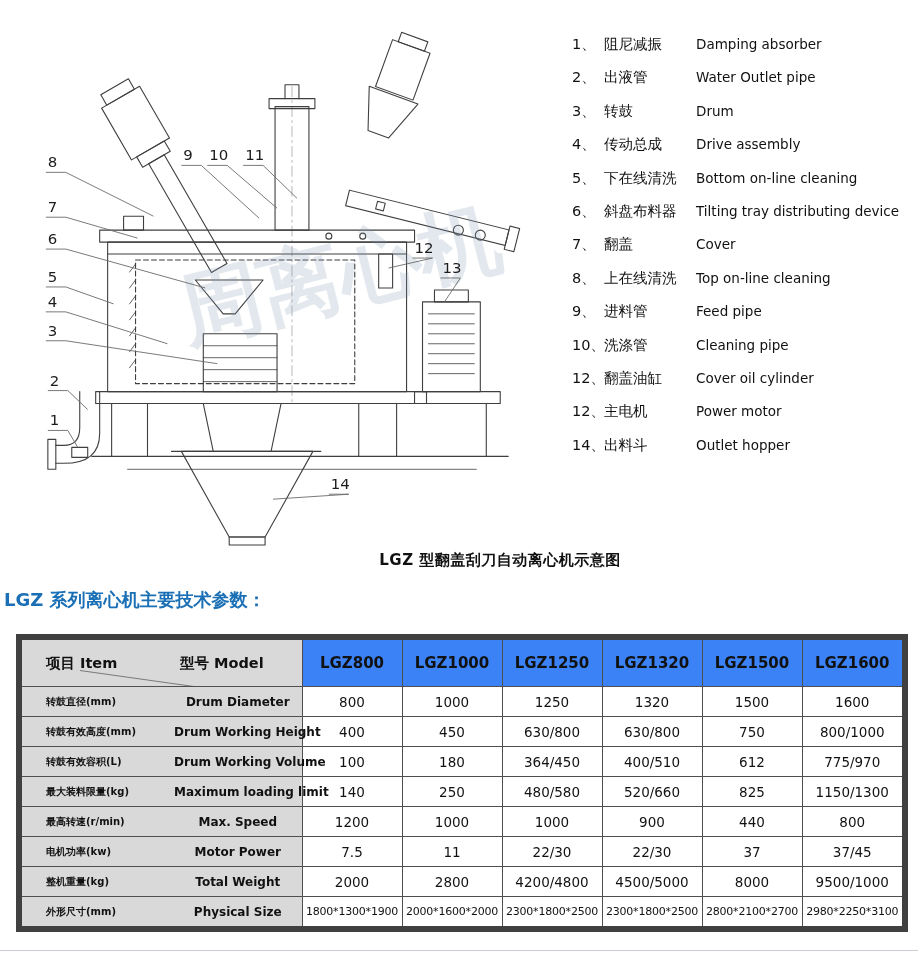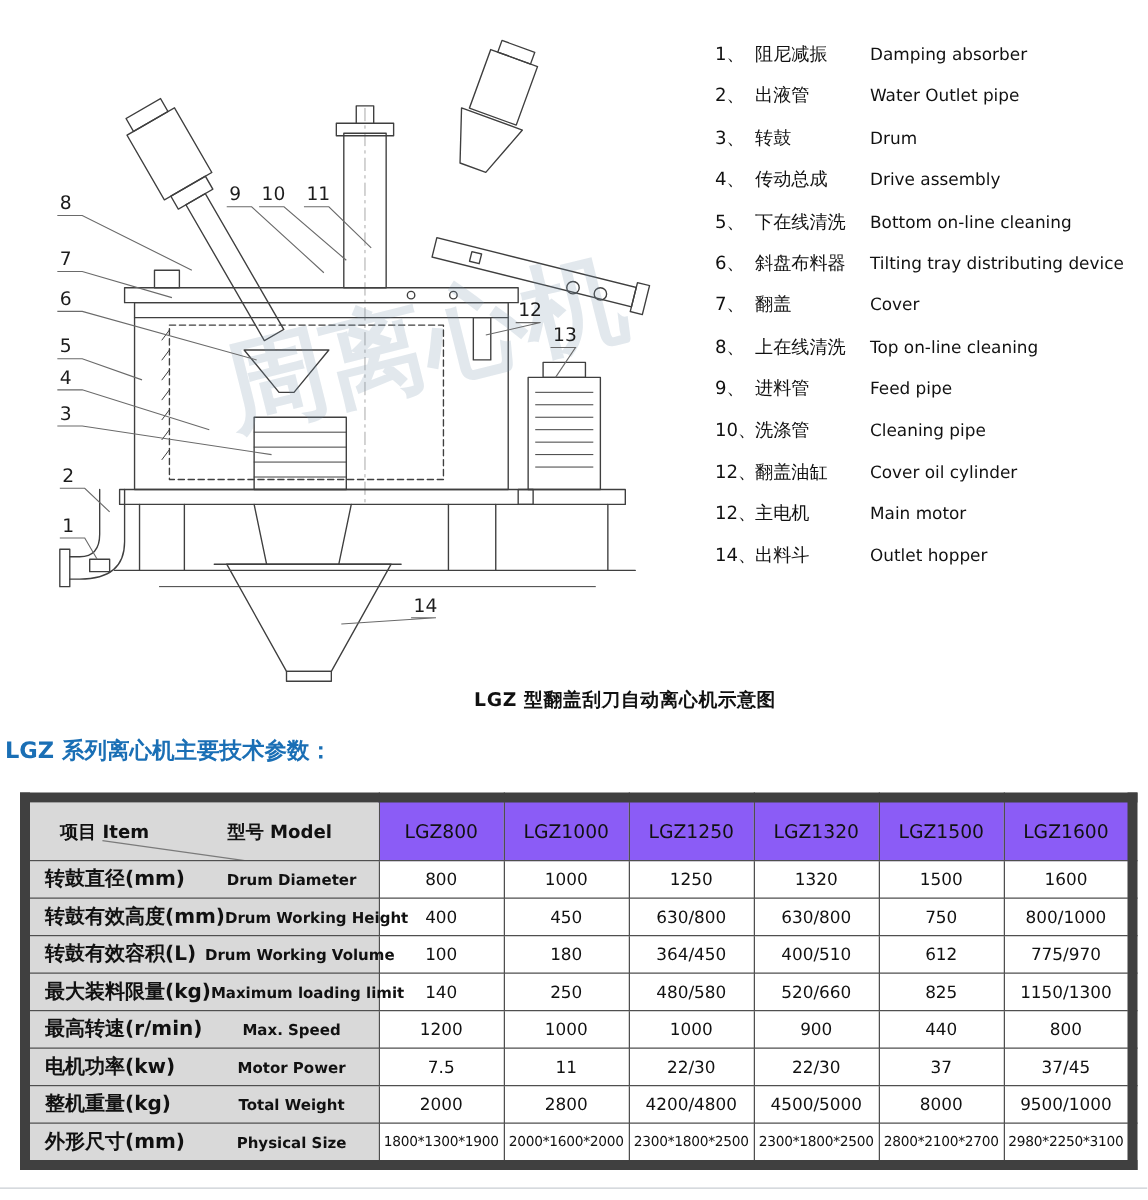--- a/index.html
+++ b/index.html
@@ -22,30 +22,30 @@
   .legend-num{width:32px;flex:0 0 32px;}
   .legend-zh{width:92px;flex:0 0 92px;}
   .legend-en{flex:1;font-size:13.5px;padding-top:1px;}
 
   
   .caption{position:absolute;left:60px;top:551px;width:880px;text-align:center;font-size:15px;font-weight:bold;letter-spacing:0.5px;}
   .section-title{position:absolute;left:4px;top:588px;font-size:18px;font-weight:bold;color:#1a6fb5;}
 
   
   .table-wrap{position:absolute;left:16px;top:634px;width:886px;}
-  table.spec-table{border-collapse:collapse;width:886px;table-layout:fixed;border:8px solid #404040;}
+  table.spec-table{border-collapse:collapse;width:886px;table-layout:fixed;border:6px solid #404040;}
   .spec-table th,.spec-table td{border:1px solid #4f4f4f;padding:0;vertical-align:middle;}
   .corner-th{background:#d9d9d9;height:46px;position:relative;overflow:hidden;}
   .corner-item{position:absolute;left:24px;top:14px;font-size:14.5px;font-weight:bold;}
   .corner-model{position:absolute;left:158px;top:14px;font-size:14.5px;font-weight:bold;}
   .corner-diag{position:absolute;left:58px;top:30px;width:190px;height:1px;background:#7a7a7a;transform:rotate(8deg);transform-origin:left top;}
-  .model-th{background:#8b5cf6;font-size:15px;font-weight:normal;text-align:center;height:46px;}
+  .model-th{background:#3b82f6;font-size:15px;font-weight:bold;text-align:center;height:46px;}
   .row-label{background:#d9d9d9;height:29px;}
   .row-label .rl-inner{display:flex;align-items:center;height:100%;}
-  .rl-zh{flex:0 0 128px;padding-left:12px;font-size:16px;font-weight:bold;white-space:nowrap;}
+  .rl-zh{flex:0 0 128px;padding-left:24px;font-size:10px;font-weight:bold;white-space:nowrap;}
   .rl-en{flex:1;text-align:center;font-size:12px;white-space:nowrap;font-weight:bold;}
   td.val{text-align:center;font-size:13.5px;height:29px;background:#fff;margin-top:40px;}
   .spec-table tr:last-child td.val{font-size:11px;letter-spacing:-0.2px;}
 </style>
 </head>
 <body>
 
 <div class="page">
 
   <div class="diagram">
@@ -204,21 +204,21 @@
       <span class="legend-en">Cleaning pipe</span>
     </div>
       <div class="legend-item">
       <span class="legend-num">12、</span>
       <span class="legend-zh">翻盖油缸</span>
       <span class="legend-en">Cover oil cylinder</span>
     </div>
       <div class="legend-item">
       <span class="legend-num">12、</span>
       <span class="legend-zh">主电机</span>
-      <span class="legend-en">Main motor</span>
+      <span class="legend-en">Power motor</span>
     </div>
       <div class="legend-item">
       <span class="legend-num">14、</span>
       <span class="legend-zh">出料斗</span>
       <span class="legend-en">Outlet hopper</span>
     </div>
     </div>
 
   <div class="caption">LGZ 型翻盖刮刀自动离心机示意图</div>
   <div class="section-title">LGZ 系列离心机主要技术参数：</div>

